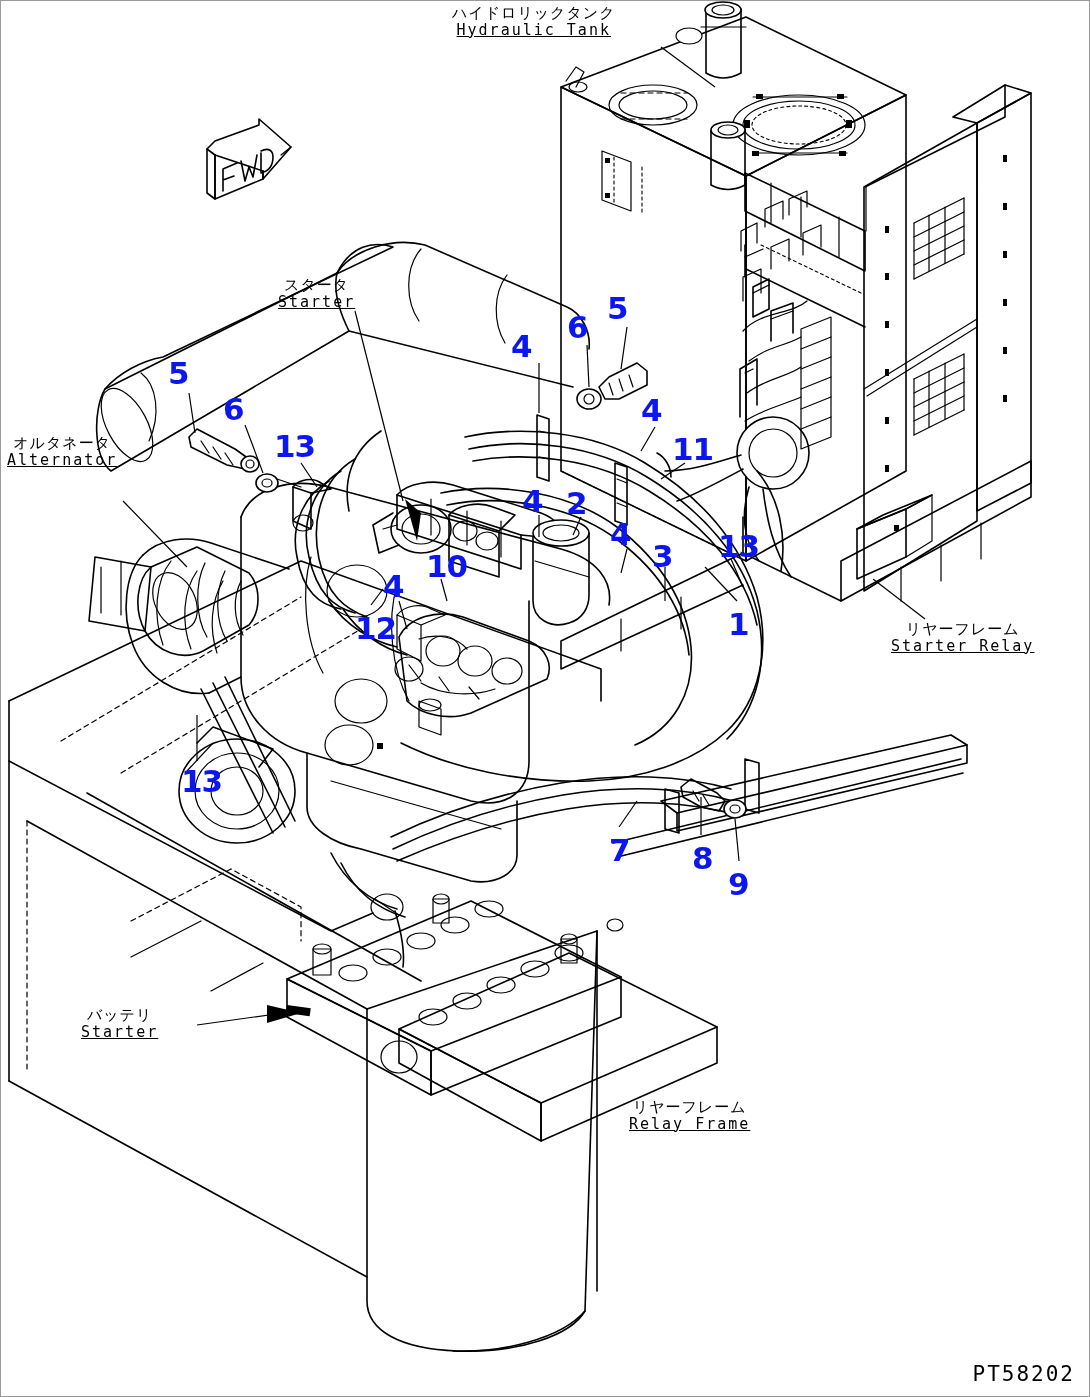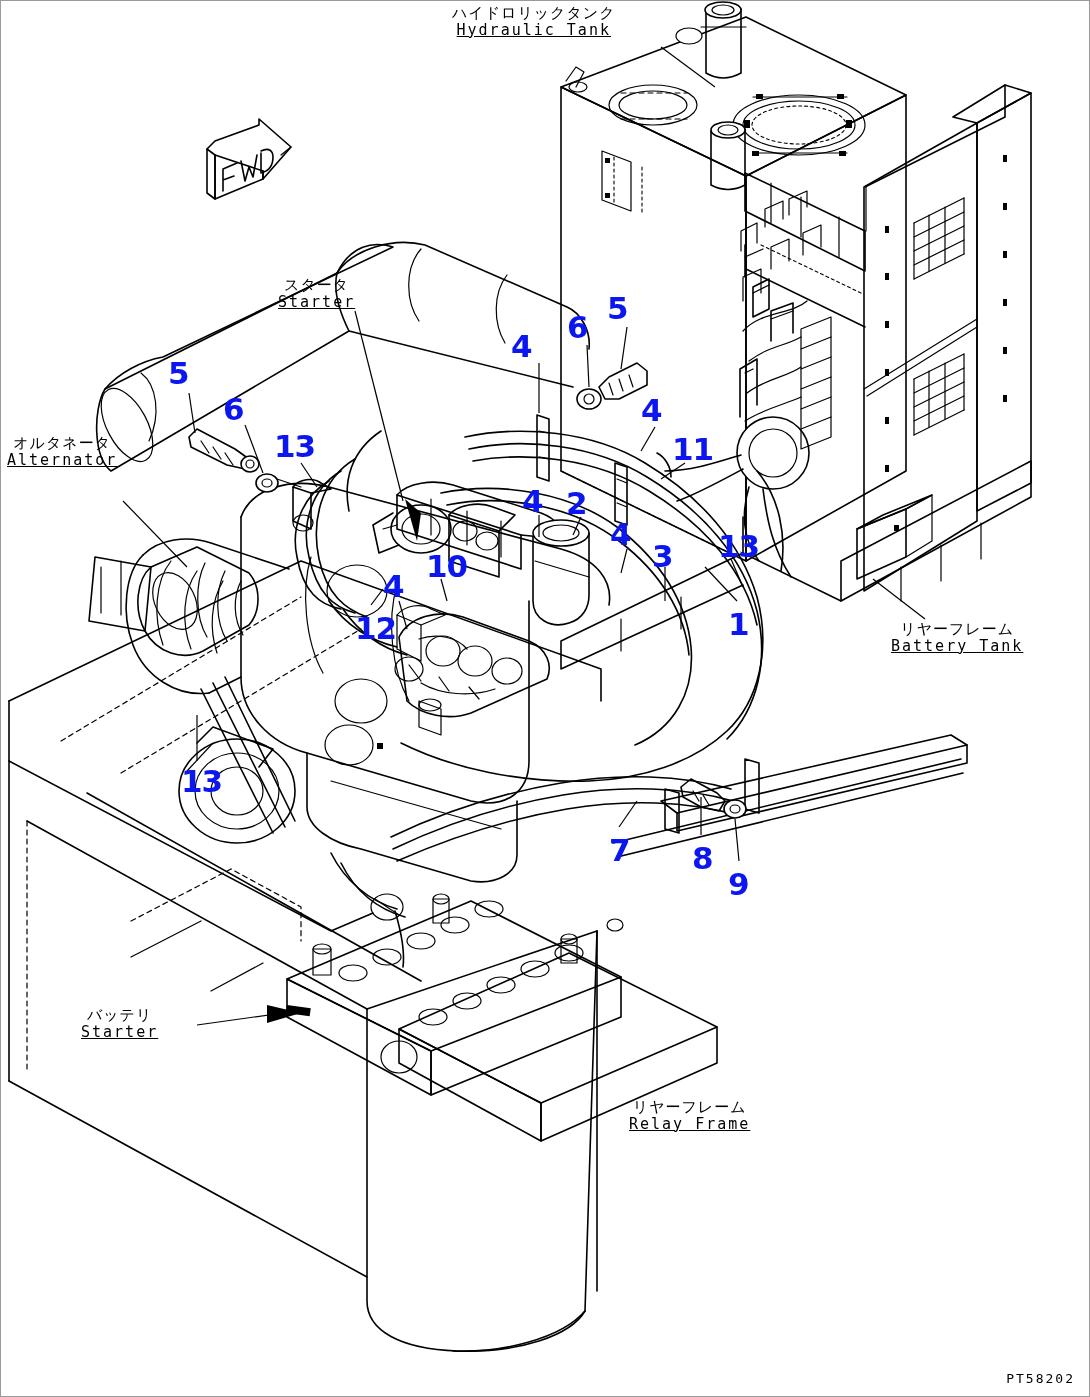--- a/index.html
+++ b/index.html
@@ -7,21 +7,21 @@
   #page{position:relative;width:1090px;height:1397px;background:#ffffff;
         border:1px solid #9a9a9a;box-sizing:border-box;overflow:hidden;}
   #art{position:absolute;left:0;top:0;width:1090px;height:1397px;}
   .lbl{position:absolute;text-align:center;color:#000;line-height:1.12;
        font-family:"DejaVu Sans Mono","Liberation Mono",monospace;white-space:nowrap;}
   .lbl .jp{display:block;font-size:15px;letter-spacing:1px;}
   .lbl .en{display:block;font-size:15px;letter-spacing:2px;text-decoration:underline;}
   .refnum{position:absolute;color:#0b16f0;font-weight:bold;
           font-family:"DejaVu Sans","Liberation Sans",sans-serif;
           font-size:31px;line-height:1;letter-spacing:-1px;}
-  .partno{position:absolute;right:14px;bottom:10px;color:#000;font-size:13px;
+  .partno{position:absolute;right:14px;bottom:10px;color:#000;font-size:21px;
           letter-spacing:2px;font-family:"DejaVu Sans Mono","Liberation Mono",monospace;text-align:right;}
 </style>
 </head>
 <body>
 
 <div id="page">
 
   <svg id="art" viewBox="0 0 1090 1397" xmlns="http://www.w3.org/2000/svg">
     <defs>
       <style>
@@ -459,21 +459,21 @@
     <span class="en">Starter</span>
   </div>
 
   <div class="lbl" style="left:6px;top:434px;">
     <span class="jp">オルタネータ</span>
     <span class="en">Alternator</span>
   </div>
 
   <div class="lbl" style="left:890px;top:620px;">
     <span class="jp">リヤーフレーム</span>
-    <span class="en">Battery Tank</span>
+    <span class="en">Starter Relay</span>
   </div>
 
   <div class="lbl" style="left:80px;top:1006px;">
     <span class="jp">バッテリ</span>
     <span class="en">Starter</span>
   </div>
 
   <div class="lbl" style="left:628px;top:1098px;">
     <span class="jp">リヤーフレーム</span>
     <span class="en">Relay Frame</span>

